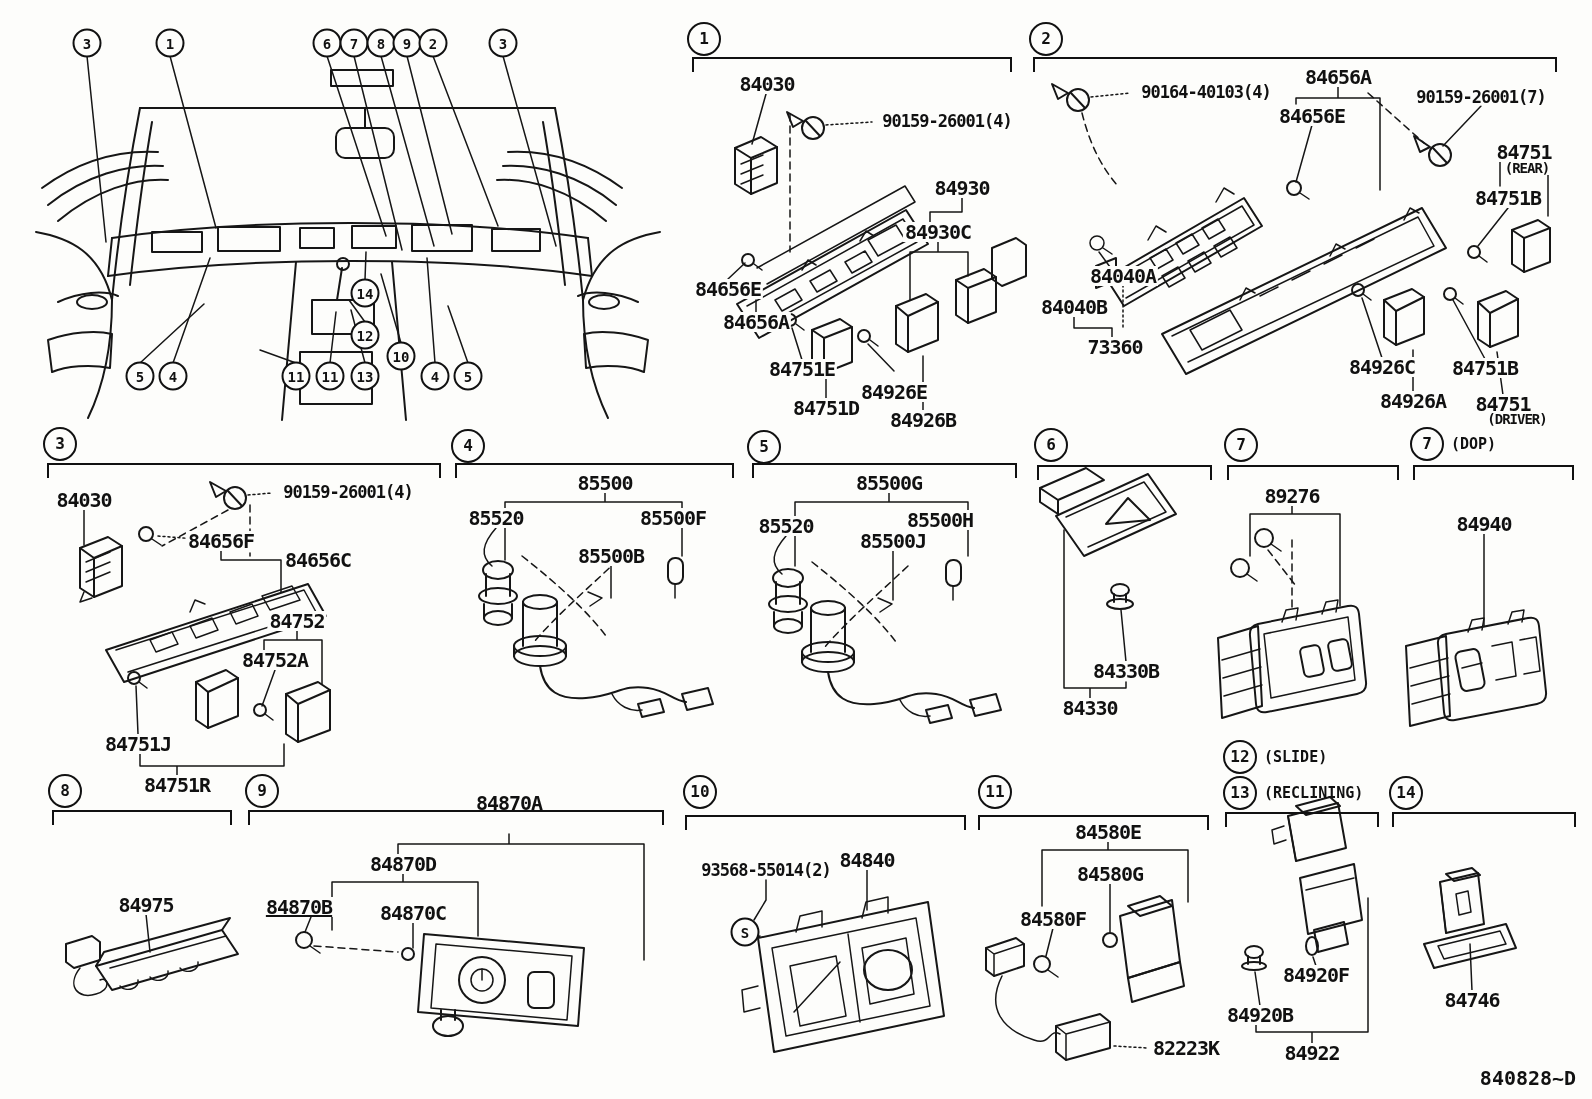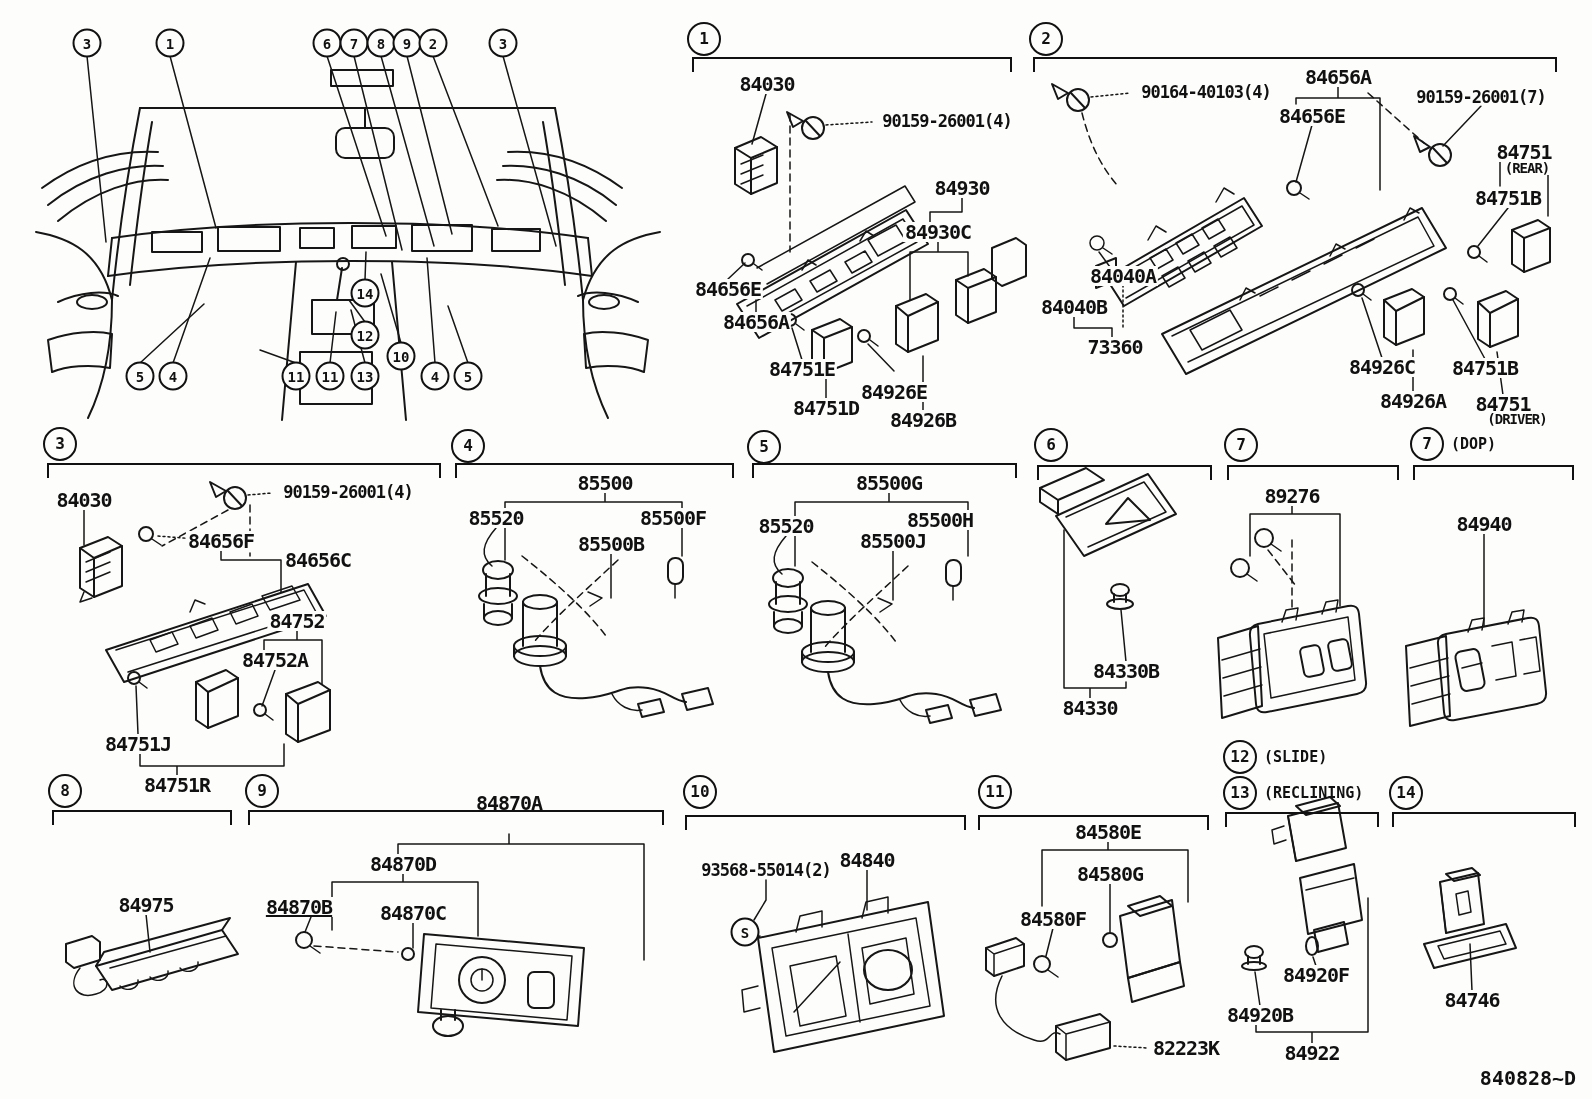--- a/index.html
+++ b/index.html
@@ -438,21 +438,21 @@
     <div class="part-label long" style="left: 348px; top: 492px;">90159-26001(4)</div>
     <div class="part-label" style="left: 221px; top: 541px;">84656F</div>
     <div class="part-label" style="left: 318px; top: 560px;">84656C</div>
     <div class="part-label" style="left: 297px; top: 621px;">84752</div>
     <div class="part-label" style="left: 275px; top: 660px;">84752A</div>
     <div class="part-label" style="left: 138px; top: 744px;">84751J</div>
     <div class="part-label" style="left: 177px; top: 785px;">84751R</div>
     <div class="part-label" style="left: 605px; top: 483px;">85500</div>
     <div class="part-label" style="left: 496px; top: 518px;">85520</div>
     <div class="part-label" style="left: 673px; top: 518px;">85500F</div>
-    <div class="part-label" style="left: 611px; top: 544px;">85500B</div>
+    <div class="part-label" style="left: 611px; top: 556px;">85500B</div>
     <div class="part-label" style="left: 889px; top: 483px;">85500G</div>
     <div class="part-label" style="left: 786px; top: 526px;">85520</div>
     <div class="part-label" style="left: 940px; top: 520px;">85500H</div>
     <div class="part-label" style="left: 893px; top: 541px;">85500J</div>
     <div class="part-label" style="left: 1126px; top: 671px;">84330B</div>
     <div class="part-label" style="left: 1090px; top: 708px;">84330</div>
     <div class="part-label" style="left: 1292px; top: 496px;">89276</div>
     <div class="part-label" style="left: 1484px; top: 524px;">84940</div>
     <div class="part-label" style="left: 146px; top: 905px;">84975</div>
     <div class="part-label" style="left: 509px; top: 803px;">84870A</div>

